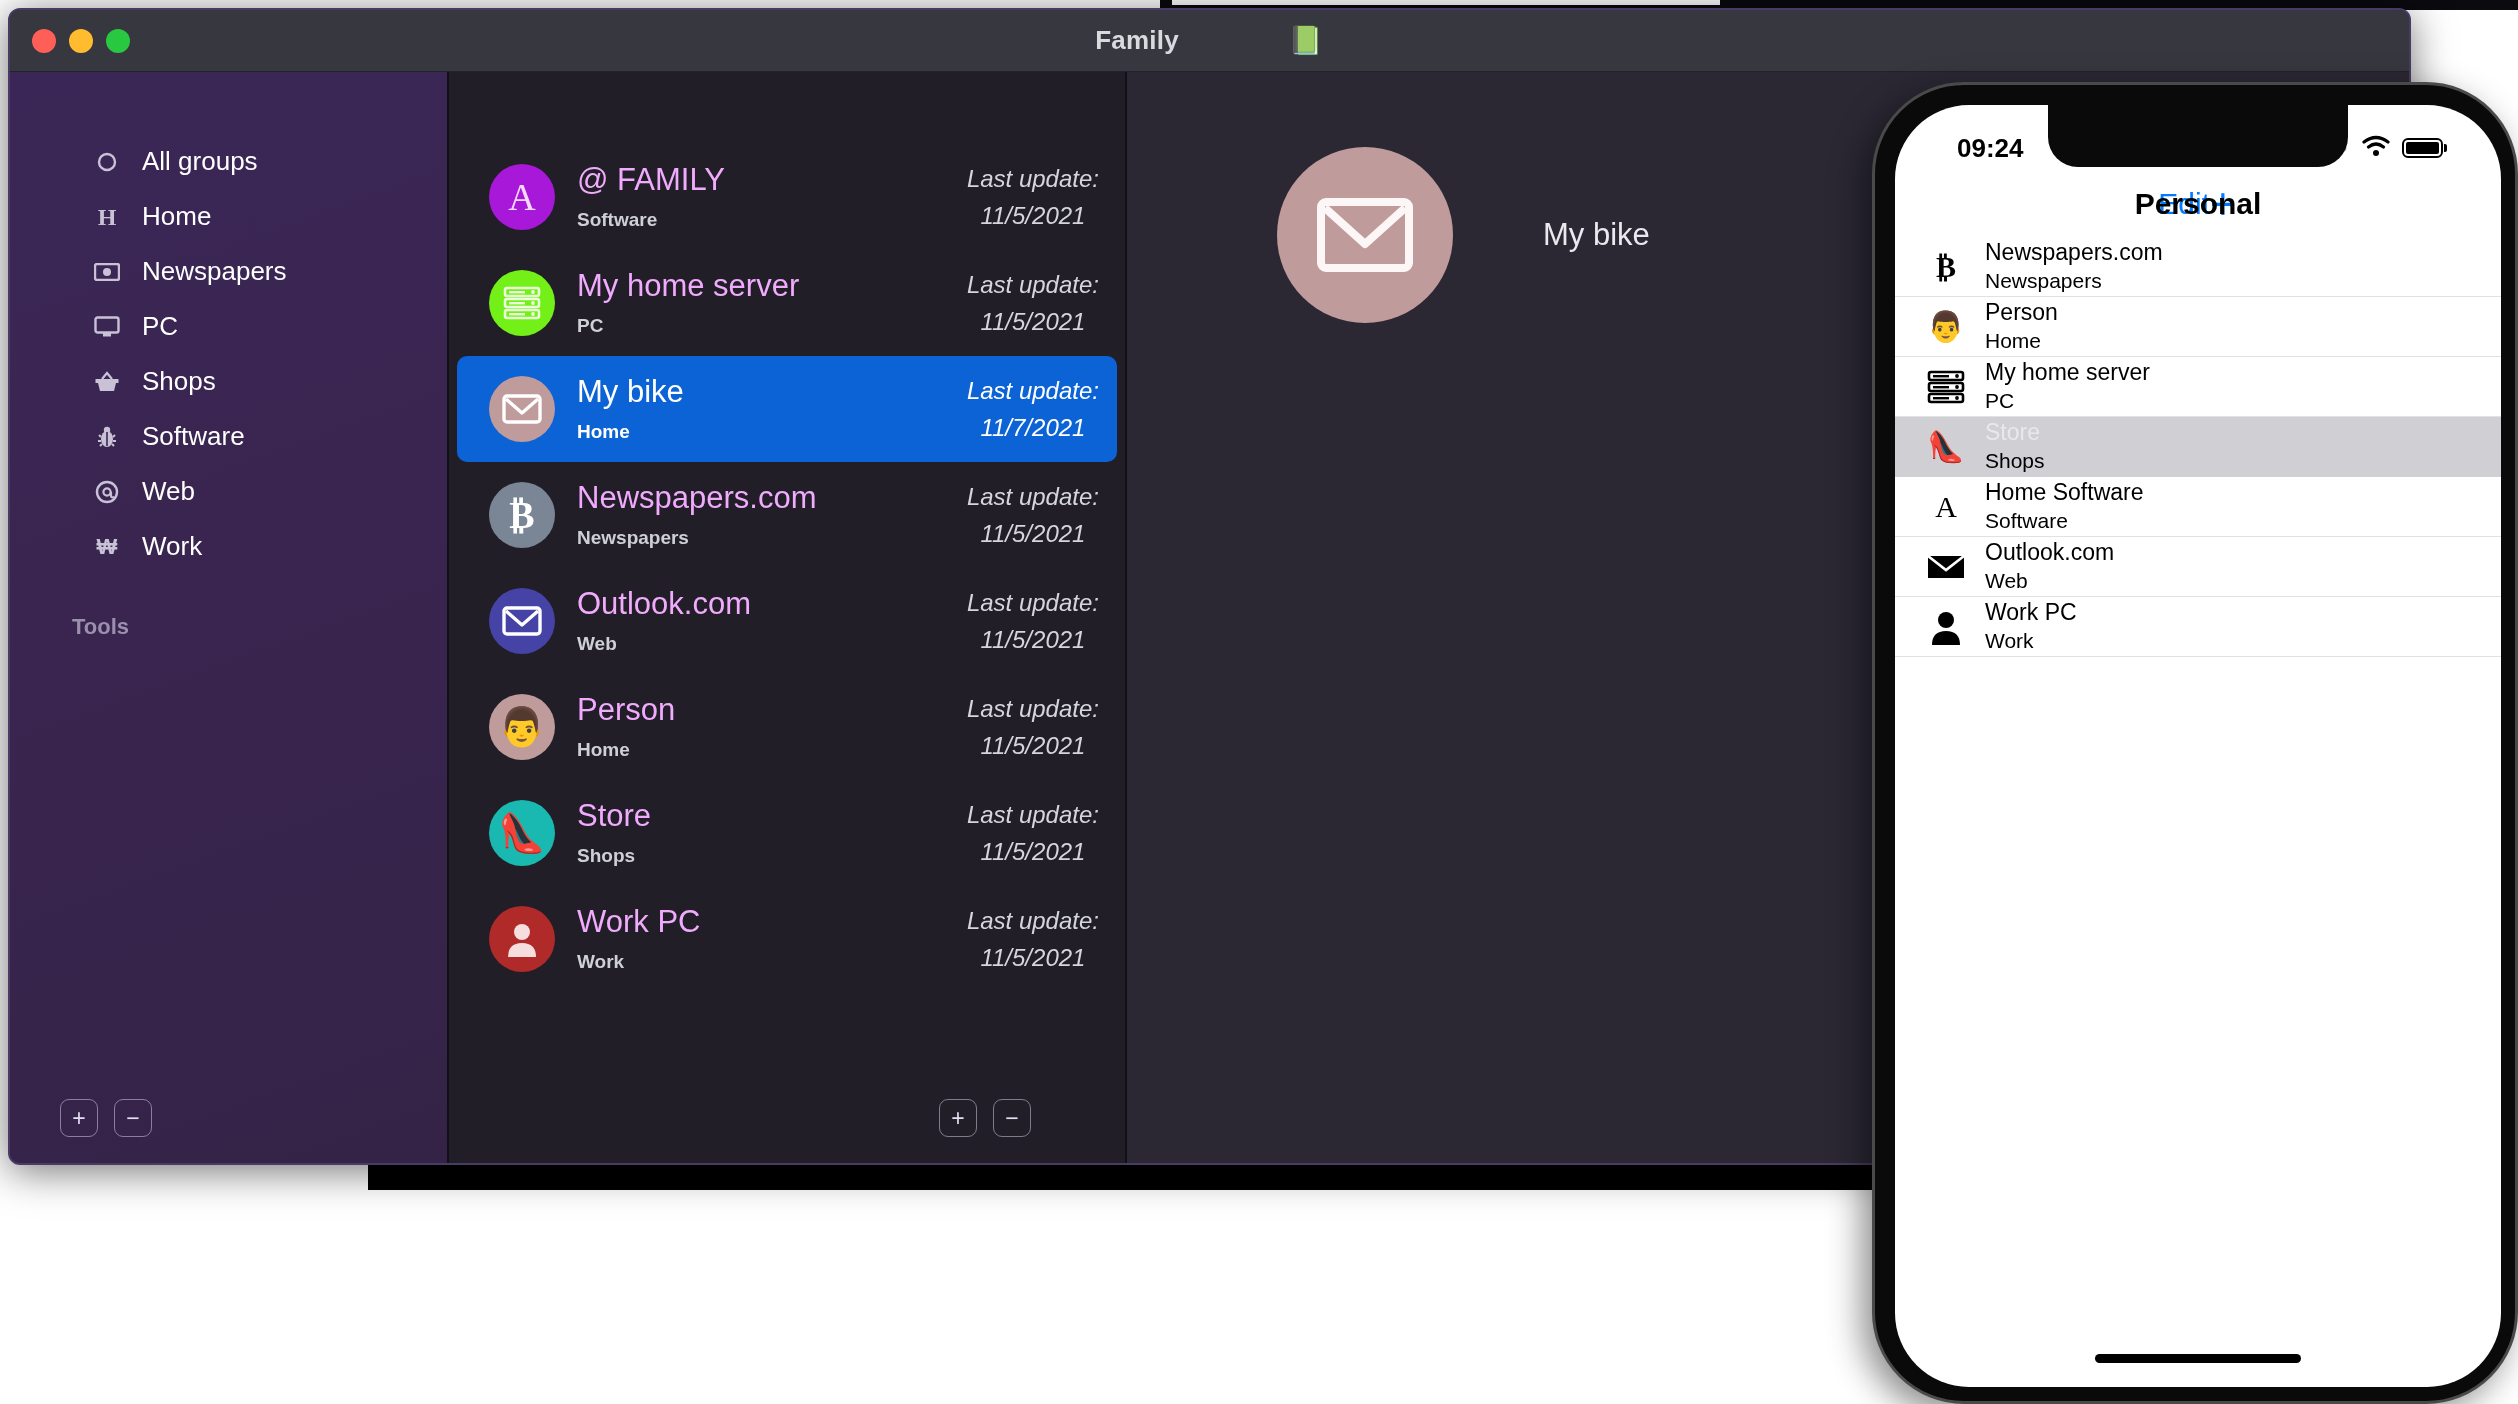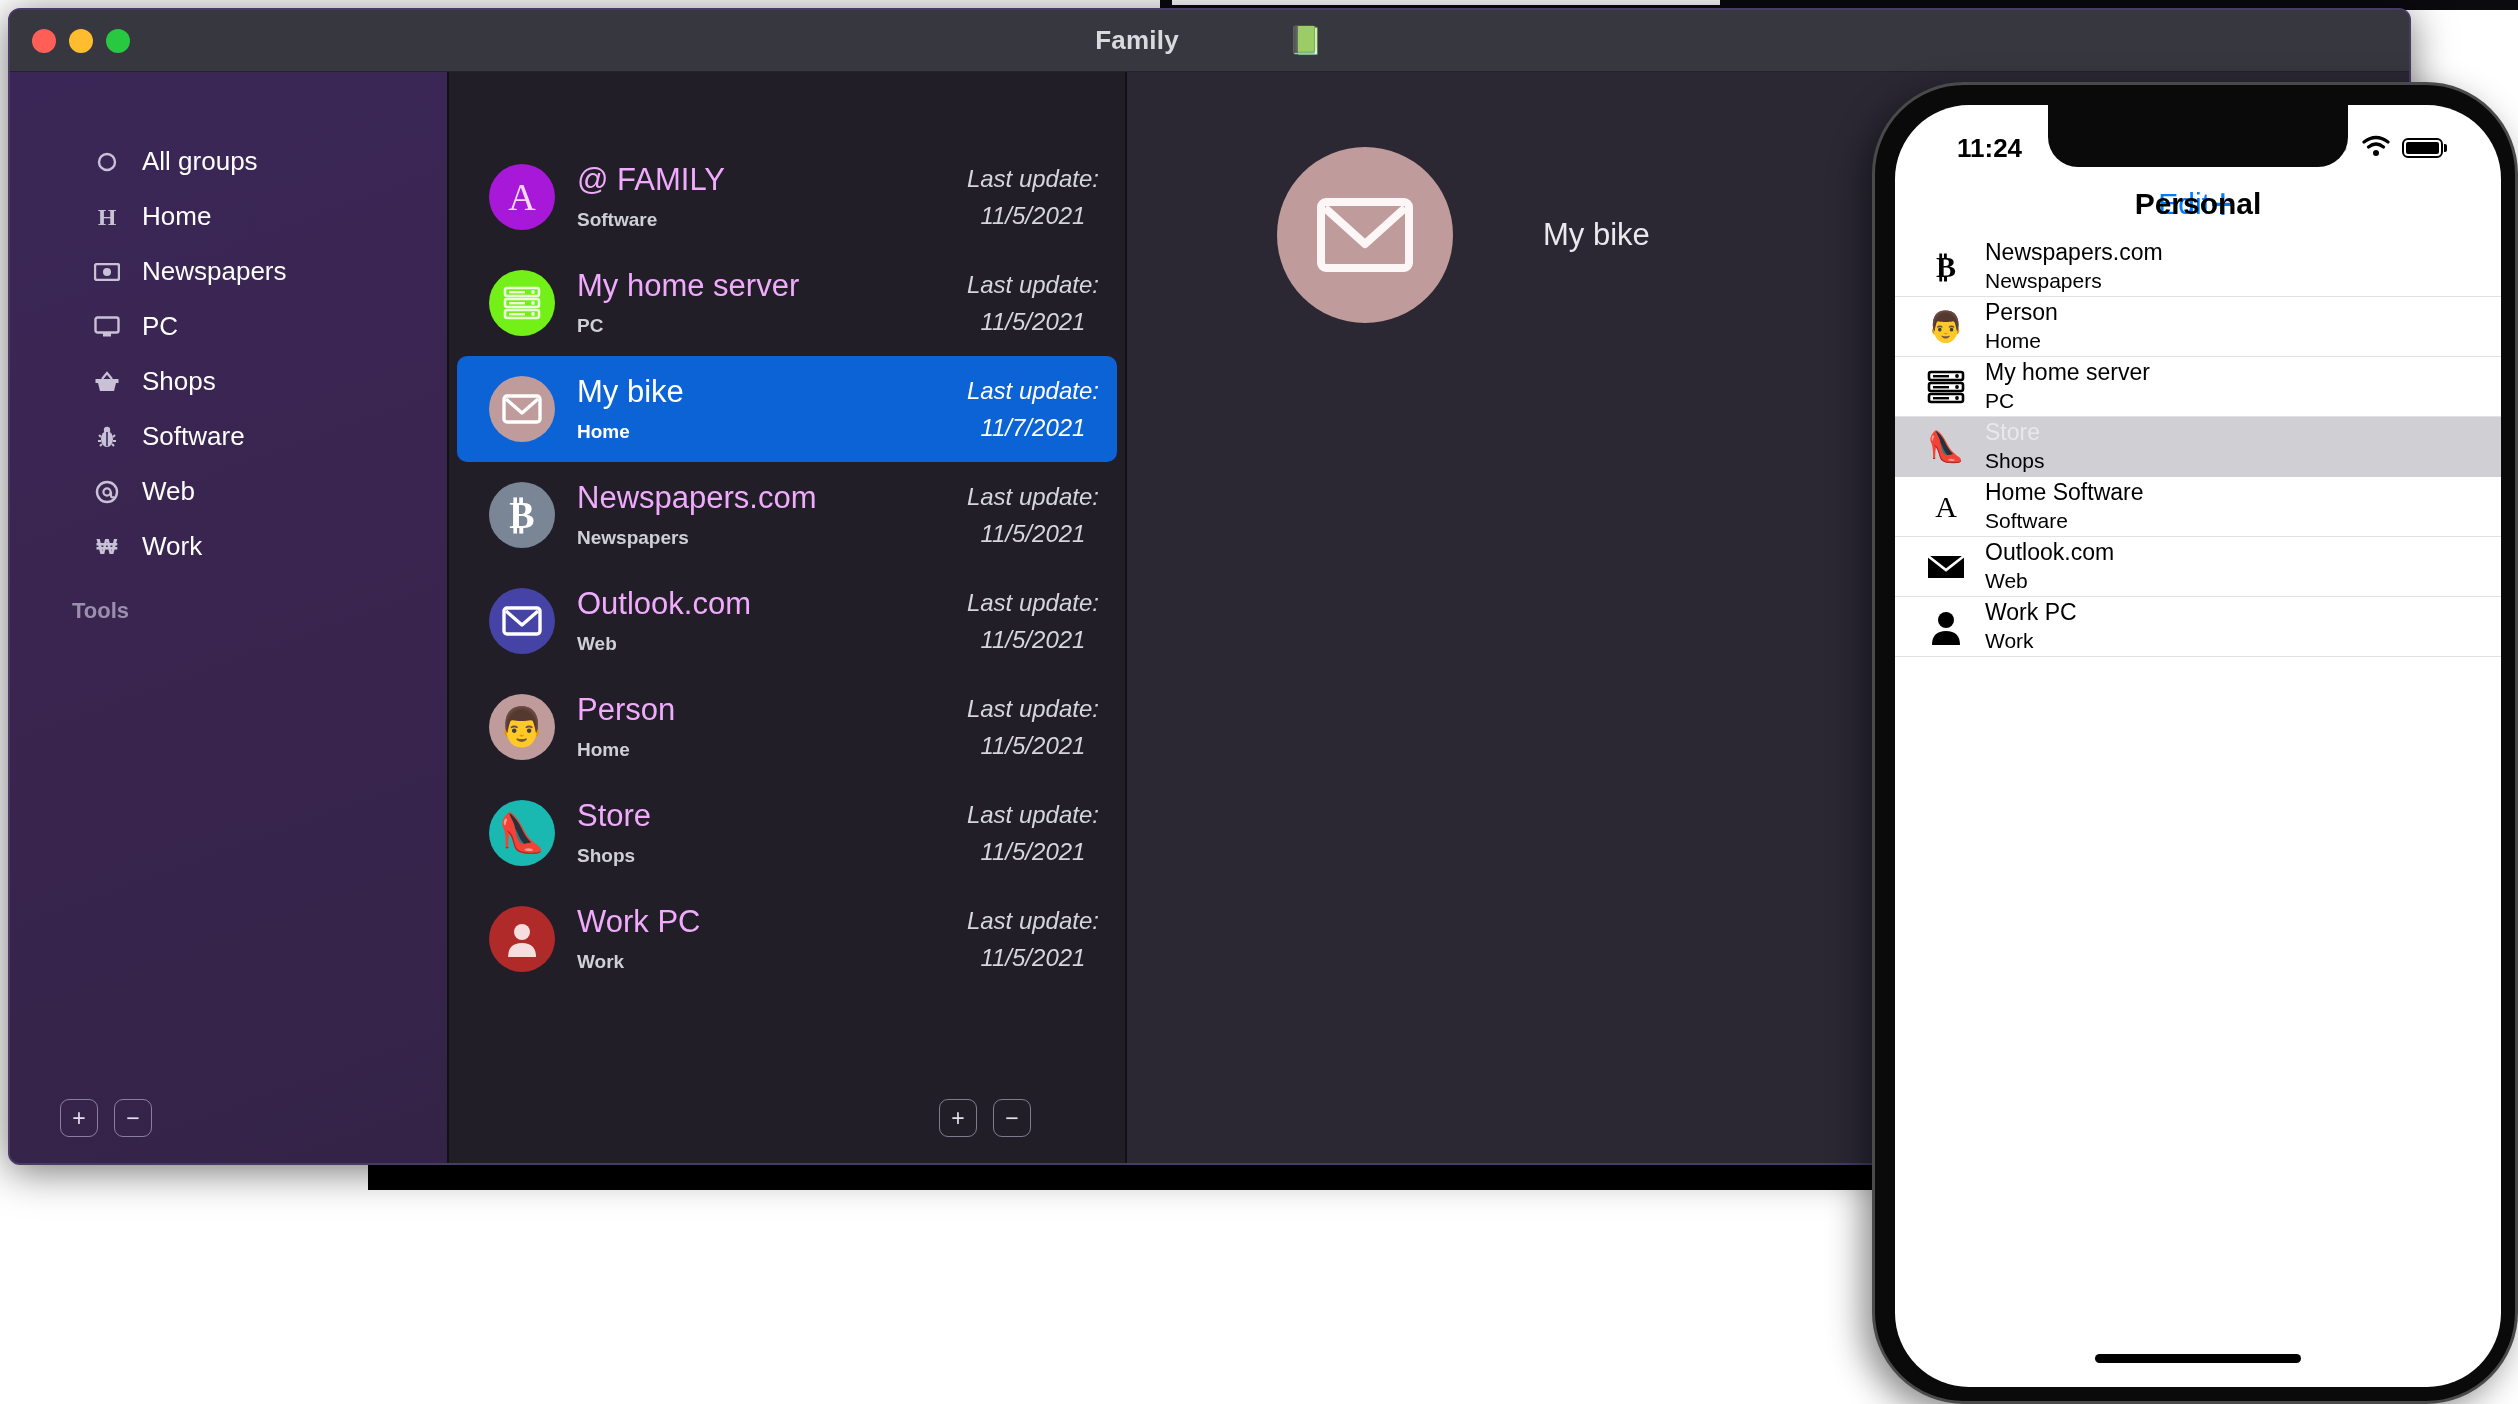--- a/index.html
+++ b/index.html
@@ -59,21 +59,21 @@
   .sb-item {
     display: flex; align-items: center; gap: 20px;
     height: 55px; padding-left: 82px;
     color: #ffffff; font-size: 26px;
   }
   .sb-ico {
     width: 30px; text-align: center; color: #c9c2d6;
     font-size: 22px; line-height: 1; display:inline-block;
   }
   .sb-ico svg { display: block; margin: 0 auto; }
-  #tools-title { margin-top: 24px; }
+  #tools-title { margin-top: 40px; }
   #sb-footer {
     position: absolute; left: 50px; bottom: 26px;
     display: flex; gap: 16px;
   }
   .sq-btn {
     width: 38px; height: 38px; border-radius: 9px;
     border: 1.5px solid #8b7ea3; color: #e4dff0;
     background: transparent;
     display: flex; align-items: center; justify-content: center;
     font-size: 23px; line-height: 1;
@@ -512,21 +512,21 @@
       </div>
 
     </div>
   </div>
 
   <div id="iphone">
     <div id="iphone-screen">
       <div id="notch"></div>
 
       <div id="ios-status">
-        <span>11:24</span>
+        <span>09:24</span>
         <span id="ios-status-right">
           <span id="dots">●●●●</span>
           <span>
             <svg width="30" height="22" viewBox="0 0 30 22">
               <path d="M3 7 Q15 -2 27 7" stroke="#000" stroke-width="3.2" fill="none" stroke-linecap="round"></path>
               <path d="M7.5 12 Q15 6 22.5 12" stroke="#000" stroke-width="3.2" fill="none" stroke-linecap="round"></path>
               <circle cx="15" cy="18" r="3" fill="#000"></circle>
             </svg>
           </span>
           <span style="display:flex;align-items:center;">

